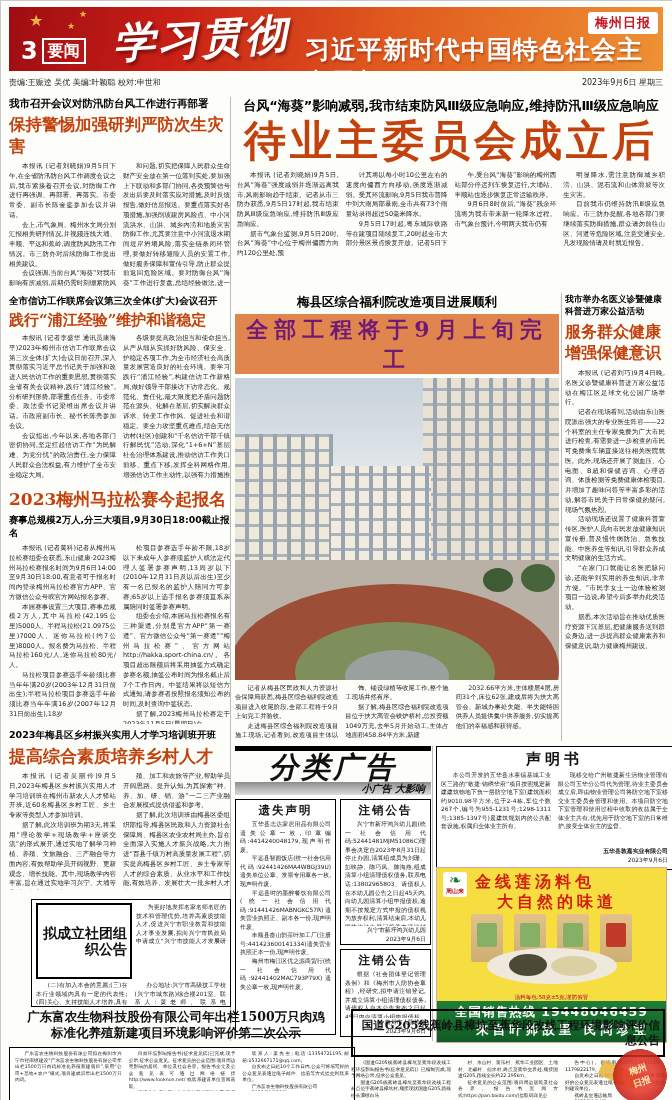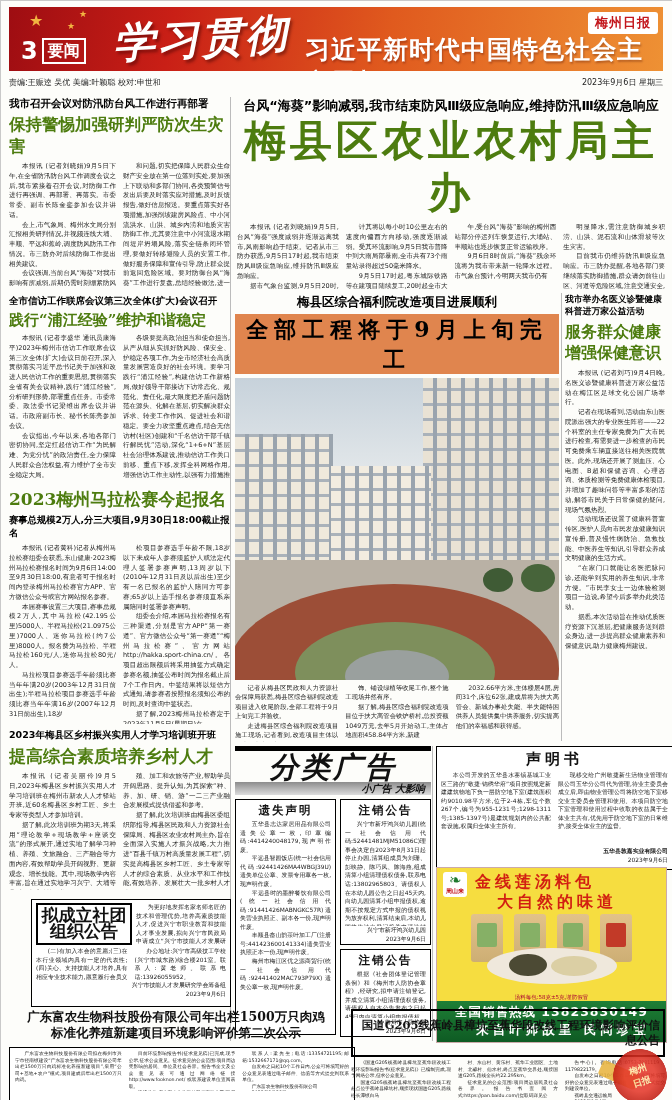--- a/index.html
+++ b/index.html
@@ -10,28 +10,28 @@
   .flag-star{position:absolute;color:#ffd24a;opacity:.85;}
   .page-tag{position:absolute;left:12px;top:30px;display:flex;align-items:center;color:#fff;}
   .page-num{font-size:24px;font-weight:900;margin-right:4px;}
   .sec-box{border:2px solid #fff;padding:0 4px;font-size:16px;font-weight:900;line-height:22px;}
   .calli{position:absolute;left:104px;top:4px;font-size:42px;font-weight:900;font-style:italic;color:#fff;transform:rotate(-3deg);text-shadow:2px 3px 3px rgba(60,0,0,.45);letter-spacing:2px;}
   .slogan{position:absolute;left:296px;top:26px;font-size:25px;font-weight:900;color:#fff;letter-spacing:1px;text-shadow:1px 2px 2px rgba(60,0,0,.3);}
   .logo{position:absolute;right:5px;top:5px;background:#fff;color:#c3161c;font-weight:900;font-size:13px;padding:2px 7px;border-radius:3px;letter-spacing:1px;}
   .byline-row{left:8px;top:76px;width:654px;display:flex;justify-content:space-between;font-size:8px;color:#222;}
   
   .kicker{font-weight:bold;color:#000;}
-  .hl{font-weight:900;color:#4d7c0f;font-family:"DejaVu Serif",serif;}
+  .hl{font-weight:900;color:#c2410c;font-family:"DejaVu Serif",serif;}
   .bodytxt{font-size:6.5px;line-height:1.5;color:#1c1c1c;text-align:justify;overflow:hidden;}
   .bodytxt p{margin:0;text-indent:2em;}
   .cols{display:flex;gap:7px;}
   .cols>div{flex:1;overflow:hidden;}
   .vrule{width:1px;background:#bbb;}
   
-  .banner{background:#e0854e;color:#000000;font-weight:900;text-align:center;font-size:22px;letter-spacing:6px;line-height:30px;font-family:"DejaVu Serif",serif;}
+  .banner{background:#e0854e;color:#701a75;font-weight:900;text-align:center;font-size:22px;letter-spacing:6px;line-height:30px;font-family:"DejaVu Serif",serif;}
   .photo{position:relative;background:linear-gradient(#c7d2db,#eef0f0 45%,#efeeec);overflow:hidden;}
   .bld{position:absolute;background-color:#efe9dc;background-image:repeating-linear-gradient(90deg,transparent 0 10px,#9aa4ae 10px 14px),repeating-linear-gradient(0deg,transparent 0 12px,#aab2ba 12px 15px);}
   .ground{position:absolute;left:0;right:0;bottom:0;height:120px;background:#b9b1a5;}
   .ring{position:absolute;border-radius:50%;}
   .caption-row{display:flex;justify-content:space-between;font-size:7px;color:#222;margin-top:3px;}
   
   .cl-header{border-top:5px solid #000;padding-top:1px;}
   .cl-title{font-size:29px;font-weight:900;font-style:italic;letter-spacing:3px;text-align:center;line-height:30px;}
   .cl-slogan-band{background:linear-gradient(#8c8c8c,#dcdcdc);height:13px;text-align:right;font-size:10px;font-weight:900;font-style:italic;padding-right:6px;line-height:13px;}
   .nbox{border:1px solid #000;padding:3px 4px;overflow:hidden;background:#fff;}
@@ -148,40 +148,40 @@
         </div>
       <div>
           <p>殖、加工和农旅等产业,帮助学员开阔思路、提升认知,为其探索“种、养、加、研、销、游”一二三产业融合发展模式提供借鉴和参考。</p>
           <p>据了解,此次培训班由梅县区委组织部指导,梅县区民政和人力资源社会保障局、梅县区农业农村局主办,旨在全面深入实施人才振兴战略,大力推进“百县千镇万村高质量发展工程”,切实提高梅县区乡村工匠、乡土专家等人才的综合素质、从业水平和工作技能,有效培养、发展壮大一批乡村人才队伍。</p>
         </div>
     </div>
   </div>
 
   <div class="abs nbox" style="left:30px;top:898px;width:190px;height:100px;">
     <div style="display:flex;gap:4px;">
-      <div style="border:2px solid #000;padding:2px 3px;font-size:17px;font-weight:900;width:86px;text-align:center;line-height:16px;">拟成立社团组织公告</div>
+      <div style="border:2px solid #000;padding:20px 3px;font-size:14px;font-weight:900;width:86px;text-align:right;line-height:16px;">拟成立社团组织公告</div>
       <div class="tiny" style="flex:1;height:42px;overflow:hidden;">
           <p>为更好地发挥名家名师名匠的技术和管理优势,培养高素质技能人才,促进兴宁市职业教育和技能人才事业发展,拟向兴宁市民政局申请成立“兴宁市技能人才发展研究学会”社会团体组织,现予以公告。个人会员入会须符合下列条件:(一)遵守和拥护本会章程;</p>
         </div>
     </div>
     <div class="cols tiny" style="margin-top:2px;height:34px;">
       <div>
           <p>(二)有加入本会的意愿;(三)在本行业领域内具有一定的代表性;(四)关心、支持技能人才培养,具有相应专业技术能力,愿意履行会员义务,欢迎符合条件的单位和个人加入本会。</p>
         </div>
       <div>
           <p>办公地址:兴宁市高级技工学校(兴宁市城东路)综合楼201室。联系人:黄老师。联系电话:13926055952。</p>
         </div>
     </div>
     <div class="tiny sign">兴宁市技能人才发展研究学会筹备组</div>
     <div class="tiny sign">2023年9月6日</div>
   </div>
 
   <div class="abs" style="left:236px;top:96px;width:428px;height:192px;overflow:hidden;">
     <div class="kicker" style="font-size:13px;text-align:center;">台风“海葵”影响减弱,我市结束防风Ⅲ级应急响应,维持防汛Ⅲ级应急响应</div>
-    <div class="hl" style="font-size:42px;letter-spacing:4px;text-align:center;line-height:52px;">梅县区农业农村局主办</div>
+    <div class="hl" style="font-size:42px;letter-spacing:4px;text-align:center;line-height:52px;">待业主委员会成立后</div>
     <div class="cols bodytxt" style="height:118px;margin-top:4px;">
       <div>
           <p>本报讯 (记者刘晓娟)9月5日,台风“海葵”强度减弱并逐渐远离我市,风雨影响趋于结束。记者从市三防办获悉,9月5日17时起,我市结束防风Ⅲ级应急响应,维持防汛Ⅲ级应急响应。</p>
           <p>据市气象台监测,9月5日20时,台风“海葵”中心位于梅州偏西方向约120公里处,预</p>
         </div>
       <div>
           <p>计其将以每小时10公里左右的速度向偏西方向移动,强度逐渐减弱。受其环流影响,9月5日我市普降中到大雨局部暴雨,全市共有73个雨量站录得超过50毫米降水。</p>
           <p>9月5日17时起,粤东城际铁路等在建项目陆续复工,20时起全市大部分景区景点恢复开放。记者5日下</p>
         </div>
       <div>
@@ -305,21 +305,21 @@
       <div class="bag"><div class="lab"></div></div>
       <div class="bag"><div class="lab"></div></div>
       <div class="bag red"><div class="lab"></div></div>
       <div class="plate">
         <div class="blob-d"></div>
         <div class="blob-l"></div>
       </div>
     </div>
     <div class="ad-note">汤料每包:58克±5克,谨防假冒</div>
     <div class="ad-band">
-      <div class="ad-hot">全国销售热线 13823830149</div>
+      <div class="ad-hot">全国销售热线 19448046459</div>
       <div class="ad-tag">来自叶帅故里 民间珍宝</div>
     </div>
   </div>
 
   <div class="abs bot-box" style="left:8px;top:1046px;width:334px;height:46px;">
     <div class="cols micro" style="height:40px;">
       <div>
           <p>广东富农生物科技股份有限公司拟在梅州市兴宁市径南镇建设“广东富农生物科技股份有限公司年出栏1500万只肉鸡标准化养殖新建项目”,采用“公司+基地+农户”模式,项目建成后年出栏1500万只肉鸡。</p>
         </div>
       <div>

